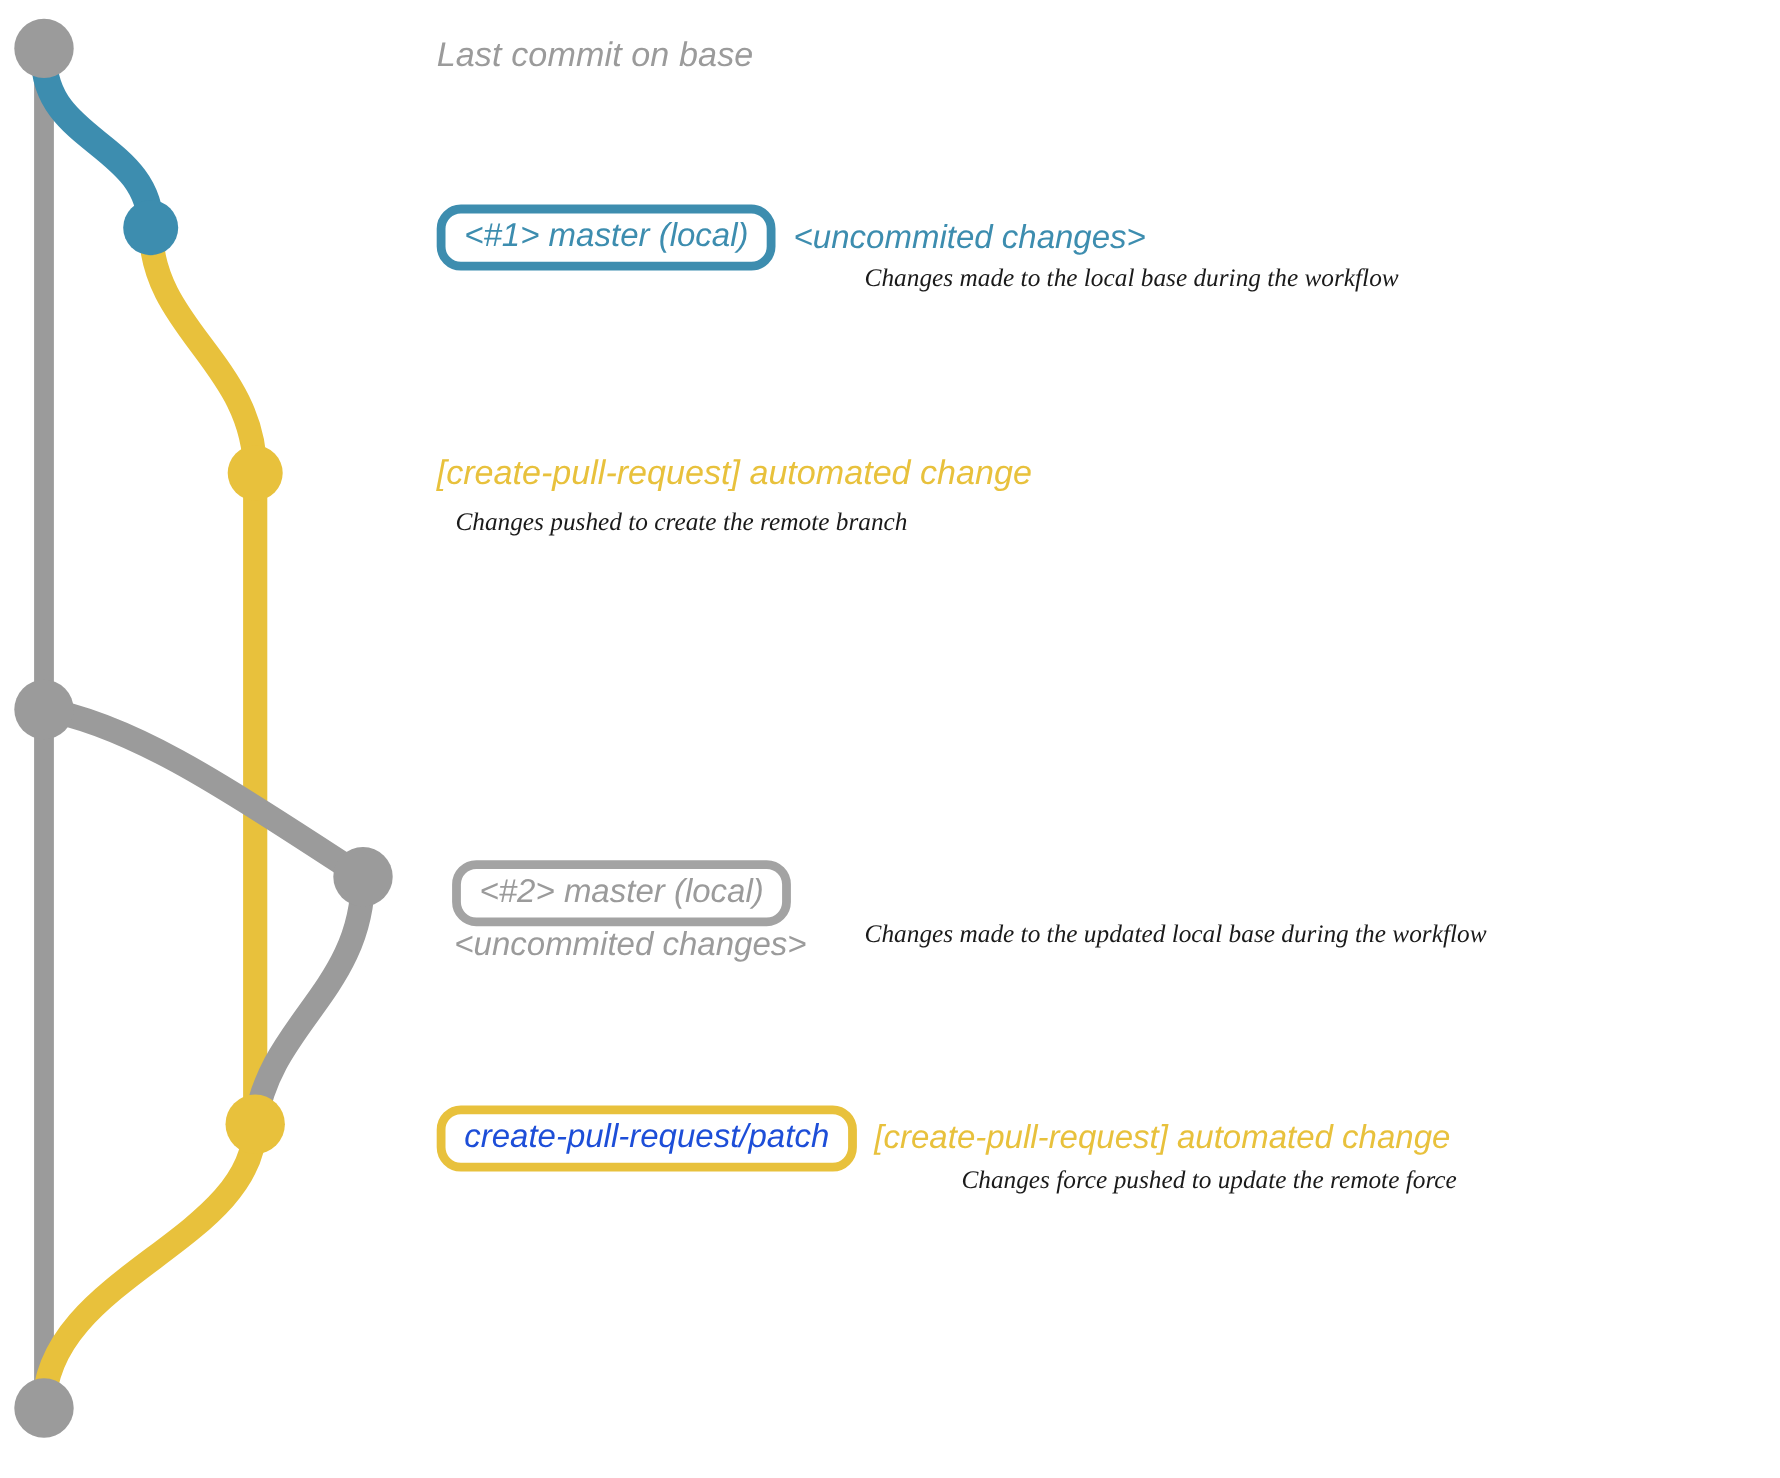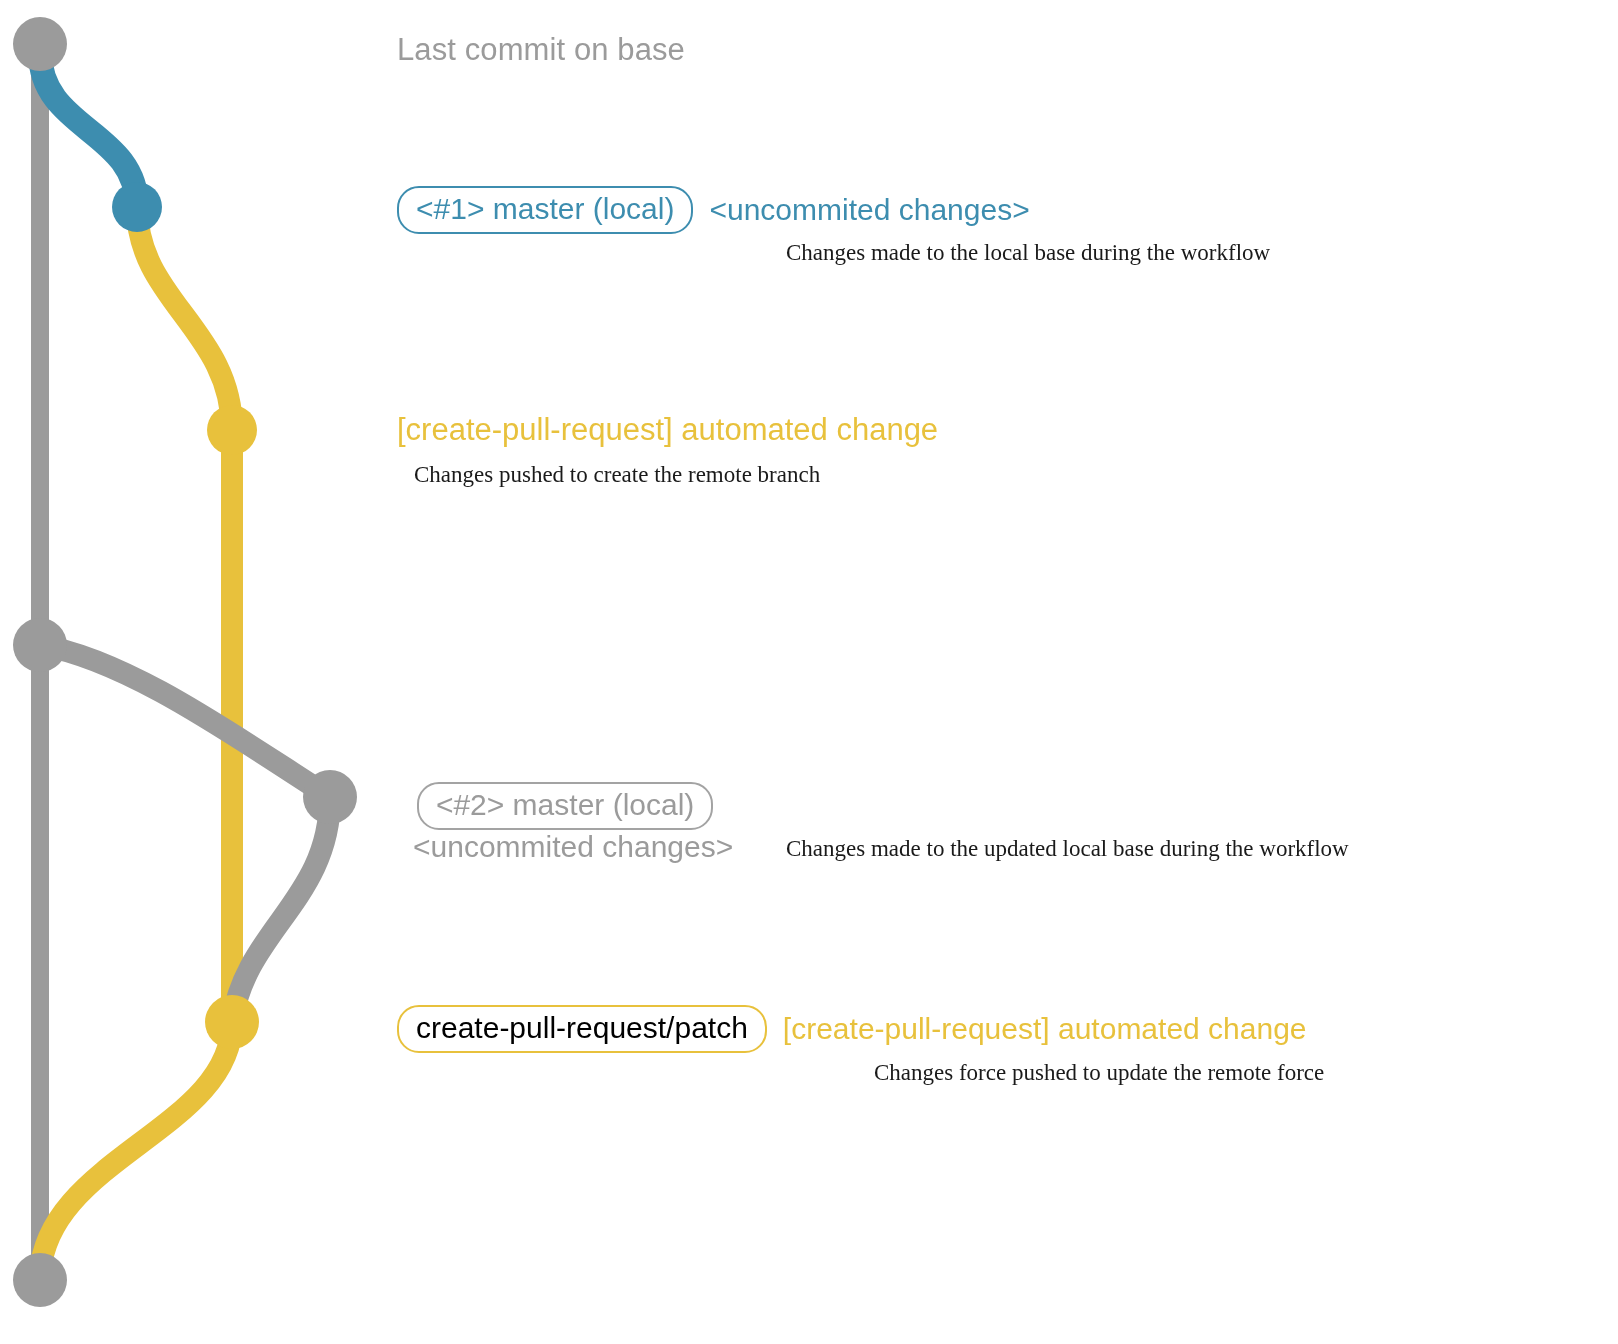--- a/index.html
+++ b/index.html
@@ -6,21 +6,21 @@
   html, body {
     margin: 0; padding: 0;
     background: #ffffff;
   }
   body {
     width: 1618px; height: 1344px;
     font-family: "Liberation Sans", sans-serif;
     overflow: hidden;
     position: relative;
   }
-  #stage { position: relative; width: 1618px; height: 1344px; }
+  #stage { position: relative; width: 1618px; height: 1344px; font-style: italic; }
 
   
   #graph {
     position: absolute;
     left: 0; top: 0;
     width: 400px; height: 1344px;
   }
 
   
   #annotations {
@@ -37,30 +37,30 @@
     letter-spacing: 0.1px;
   }
 
   .badge-row {
     display: flex;
     align-items: center;
     white-space: nowrap;
   }
   .badge {
     display: inline-block;
-    border: 2px solid #a3a3a3;
+    border: 8px solid #a3a3a3;
     border-radius: 22px;
     padding: 6px 17px 8px 17px;
     font-size: 30px;
     line-height: 1.0;
     color: #9b9b9b;
     background: #ffffff;
   }
   .badge.blue { border-color: #3d8daf; color: #3d8daf; }
-  .badge.yellow { border-color: #e8c13c; color: #000000; }
+  .badge.yellow { border-color: #e8c13c; color: #1d4ed8; }
 
   .commit-msg {
     font-size: 30px;
     color: #9b9b9b;
     margin-left: 16px;
     white-space: nowrap;
   }
   .commit-msg.blue { color: #3d8daf; }
   .commit-msg.yellow { color: #e8c13c; }
 

